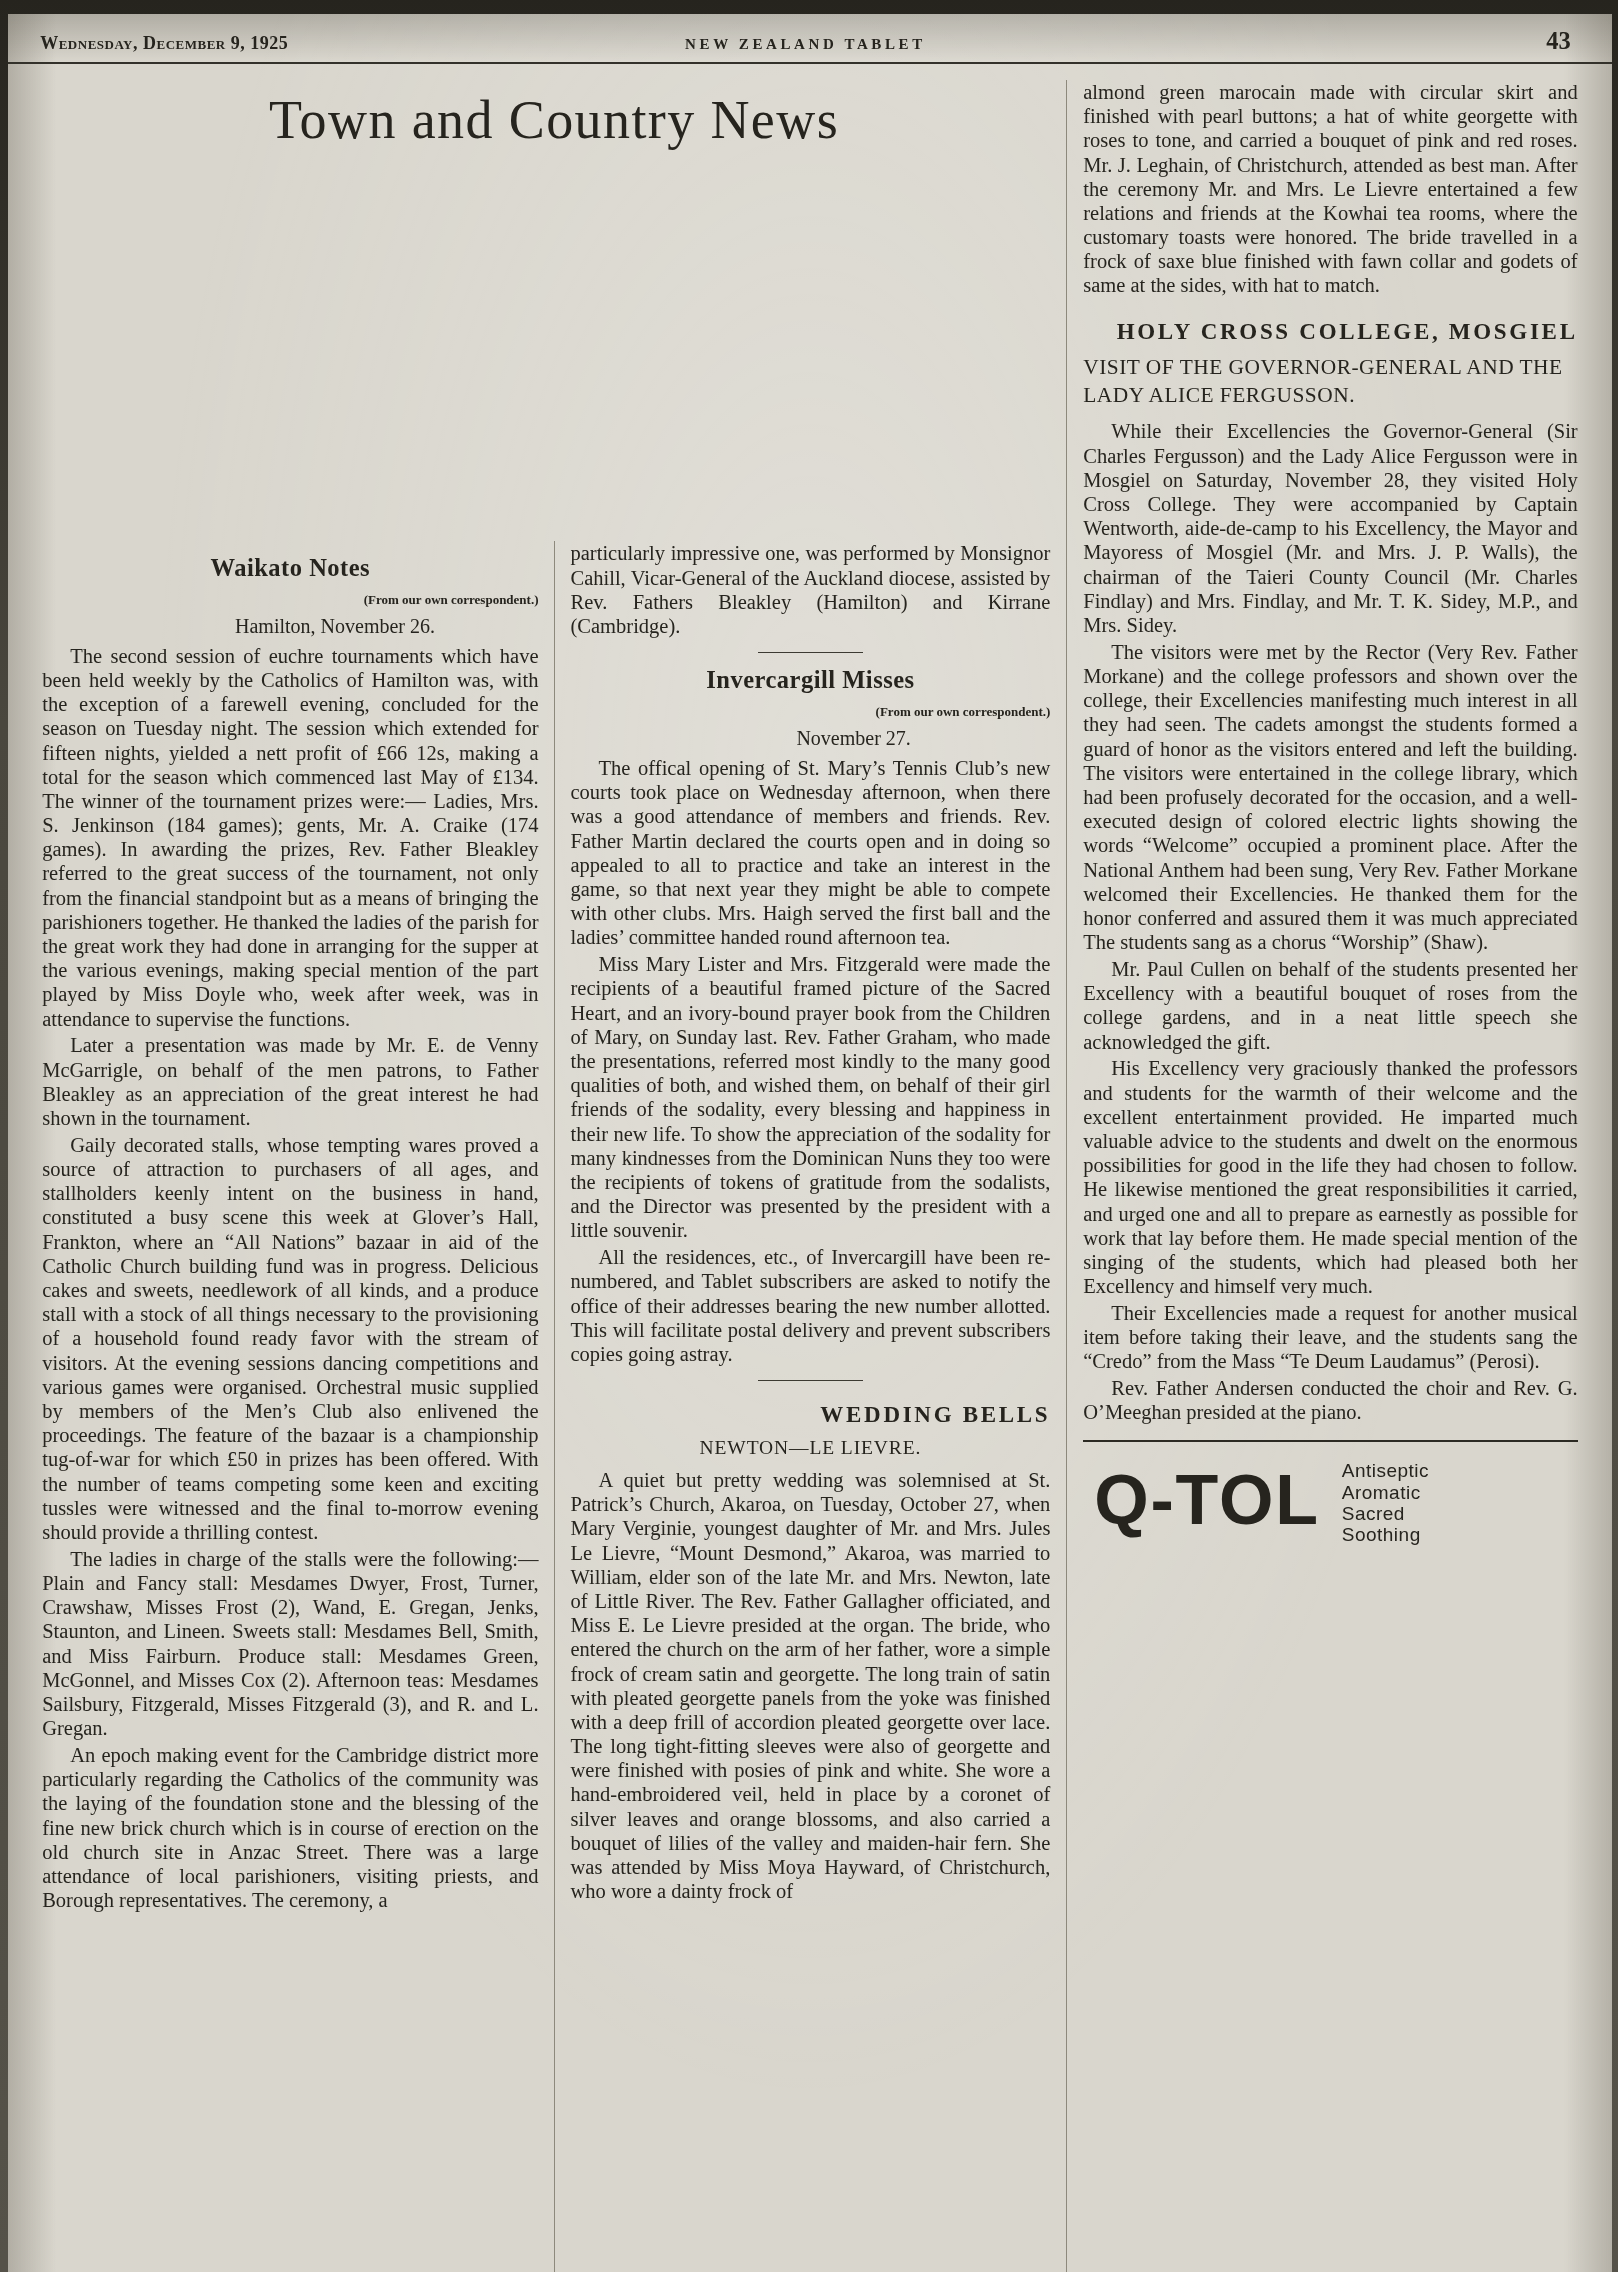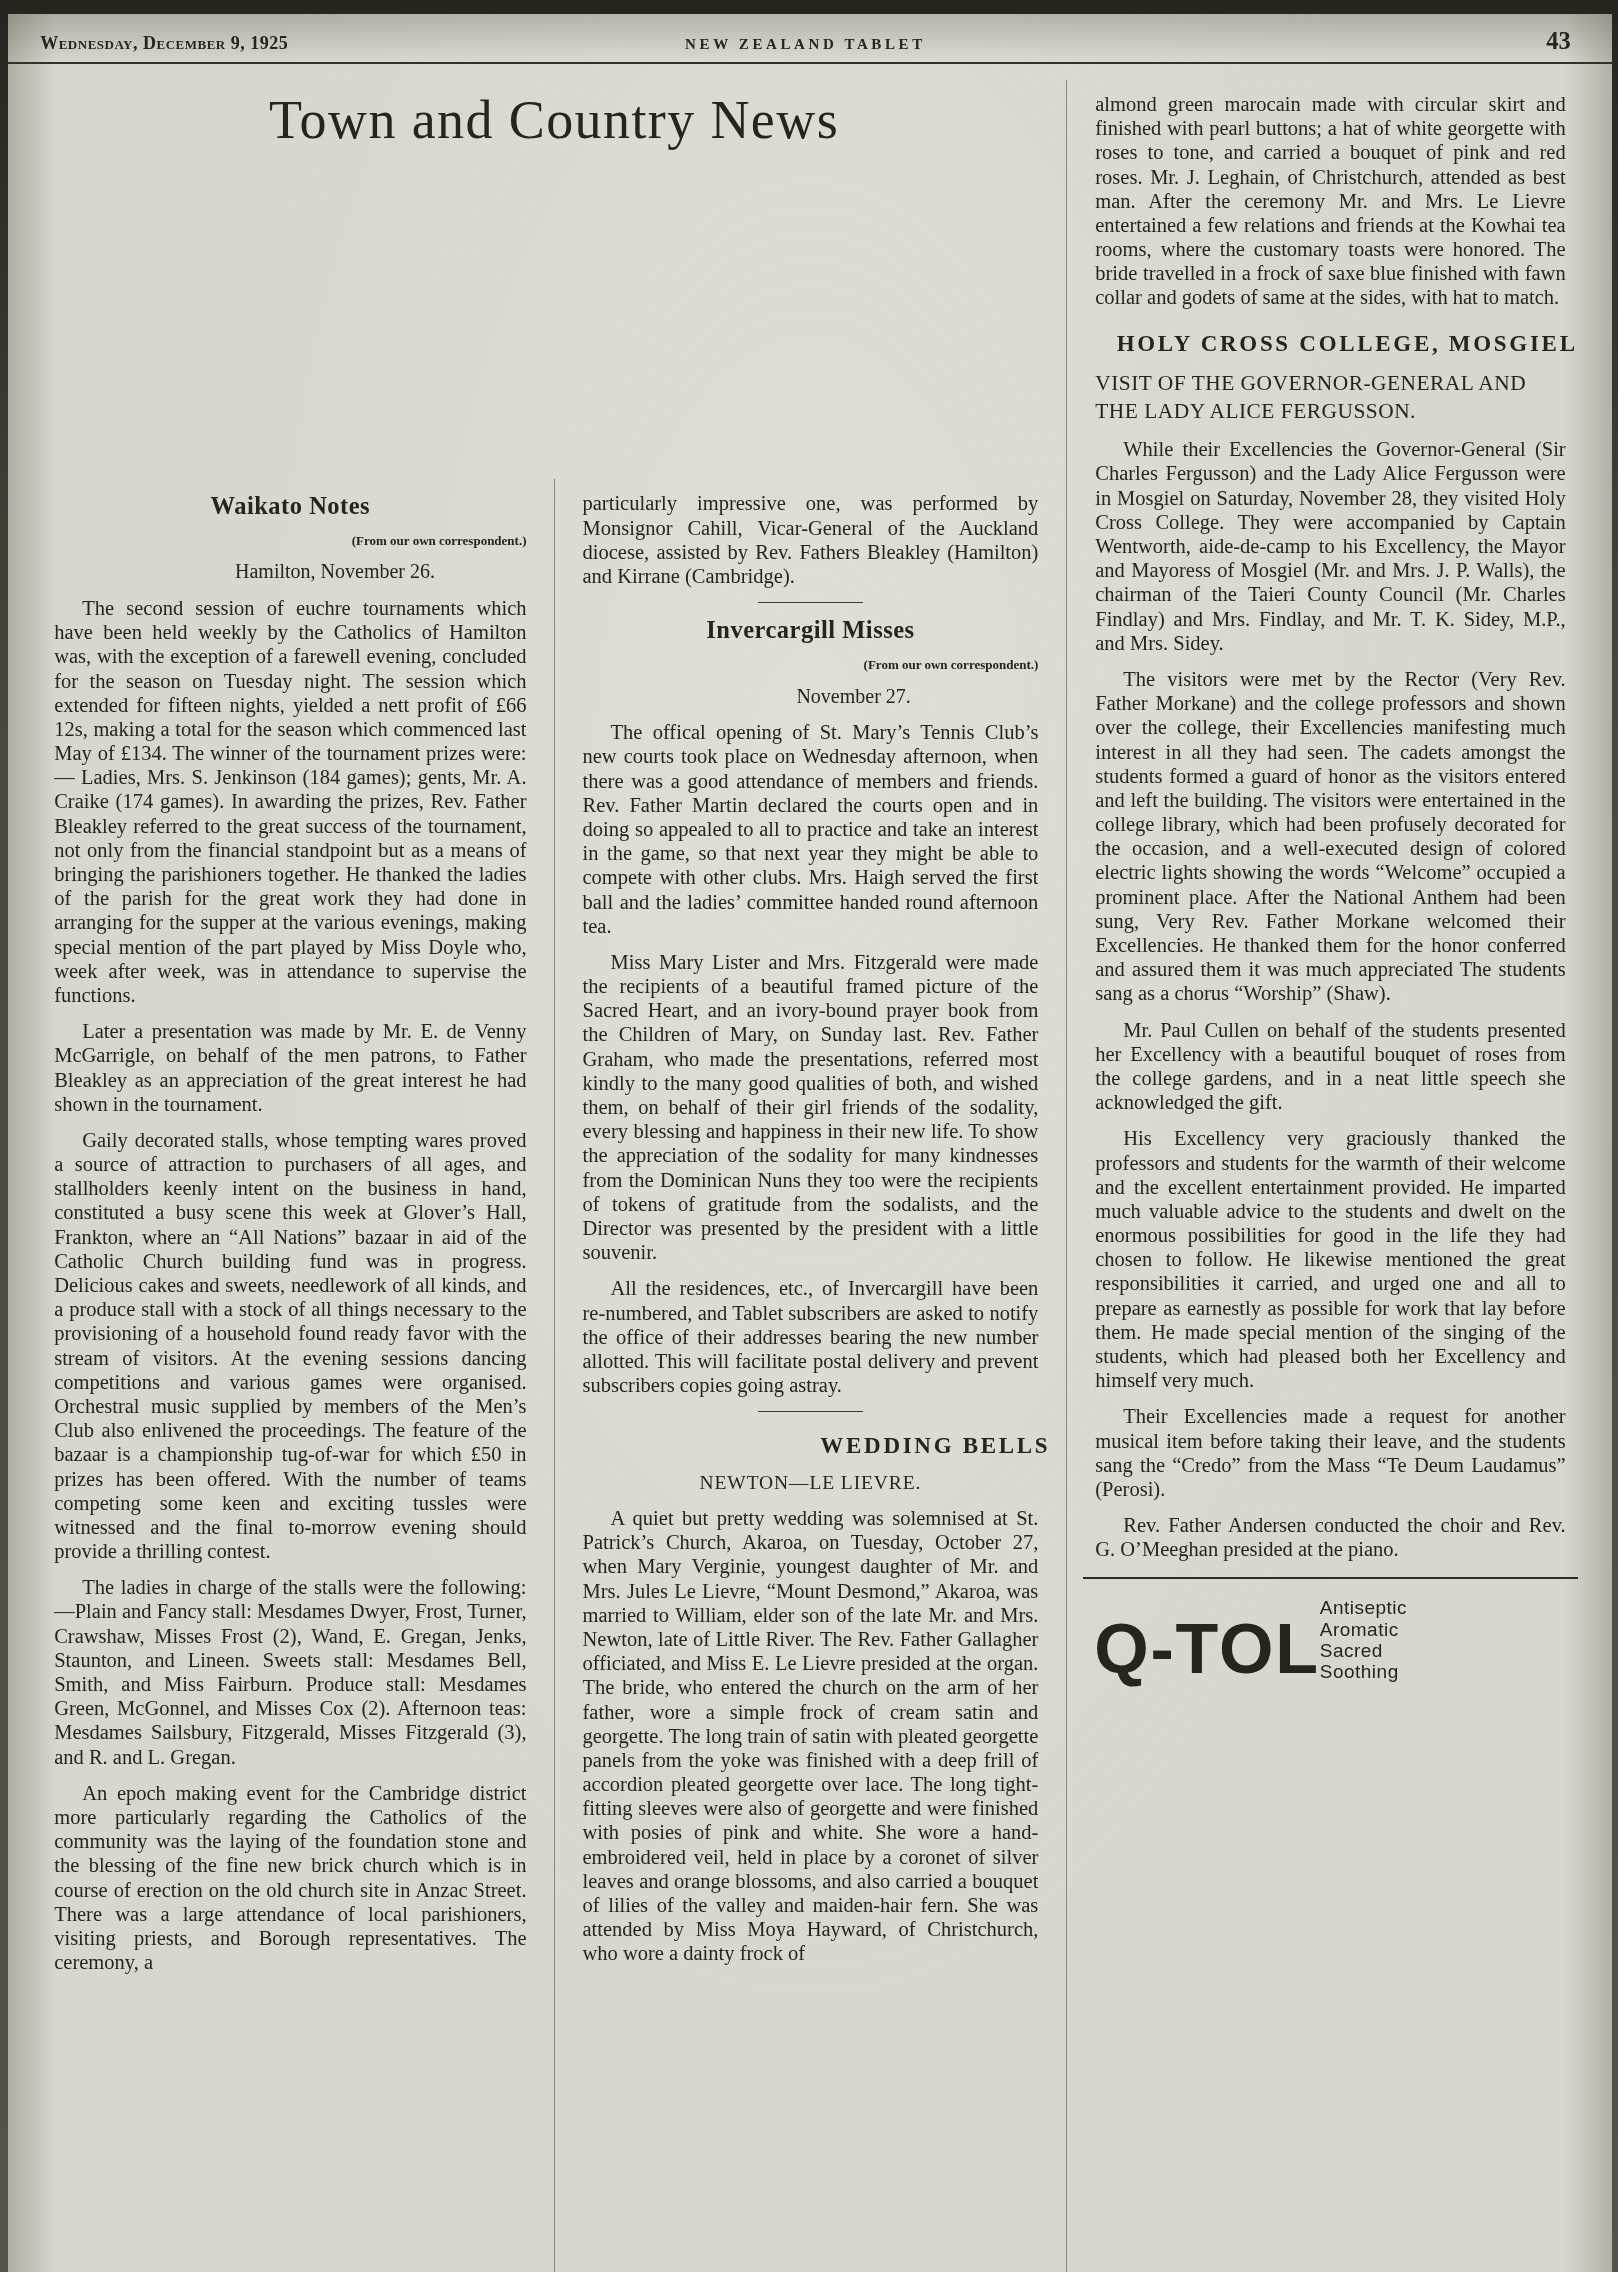--- a/index.html
+++ b/index.html
@@ -66,21 +66,21 @@
     line-height:1.05;
   }
   .col{
     font-size:20.5px;line-height:1.18;
     text-align:justify;
   }
   .col1{grid-column:1;grid-row:2;padding-right:15.5px;}
   .col2{grid-column:2;grid-row:2;padding:0 15.5px;border-left:0.9px solid var(--rule);}
   .col3{grid-column:3;grid-row:1/3;padding-left:16.4px;border-left:0.9px solid var(--rule);}
   
-  .blk{margin:12px;}
+  .blk{margin:0;}
   .para{text-indent:28px;margin-bottom:2.7px;}
   .para-flush{margin-bottom:2.7px;}
   .article-title{
     text-align:center;font-weight:bold;font-size:24.5px;
     margin:12.7px 0 9px;letter-spacing:0.5px;
   }
   .byline{text-align:right;font-weight:bold;font-size:13px;margin-bottom:7.3px;}
   .dateline{text-align:center;font-size:20px;margin-bottom:5.5px;padding-left:18%;}
   .section-title{
     text-align:right;font-weight:bold;font-size:23px;
@@ -94,21 +94,21 @@
   .rule{
     width:105px;margin:13.6px auto;
     border-top:1.8px solid #3c3a32;
   }
   .rule-wide{
     width:100%;margin:15.5px 0 11px;
     border-top:2.7px solid #2c2a23;
   }
   
   .qtol{
-    display:flex;align-items:flex-end;
+    display:flex;align-items:center;gap:22px;
     padding:2.7px 0 0 11px;
   }
   .qtol-brand{
     font-family:"Liberation Sans","DejaVu Sans",sans-serif;
     font-weight:bold;font-size:70px;line-height:0.95;
     letter-spacing:1.8px;
   }
   .qtol-words{
     font-family:"Liberation Sans","DejaVu Sans",sans-serif;
     font-weight:normal;font-size:19px;line-height:1.12;

